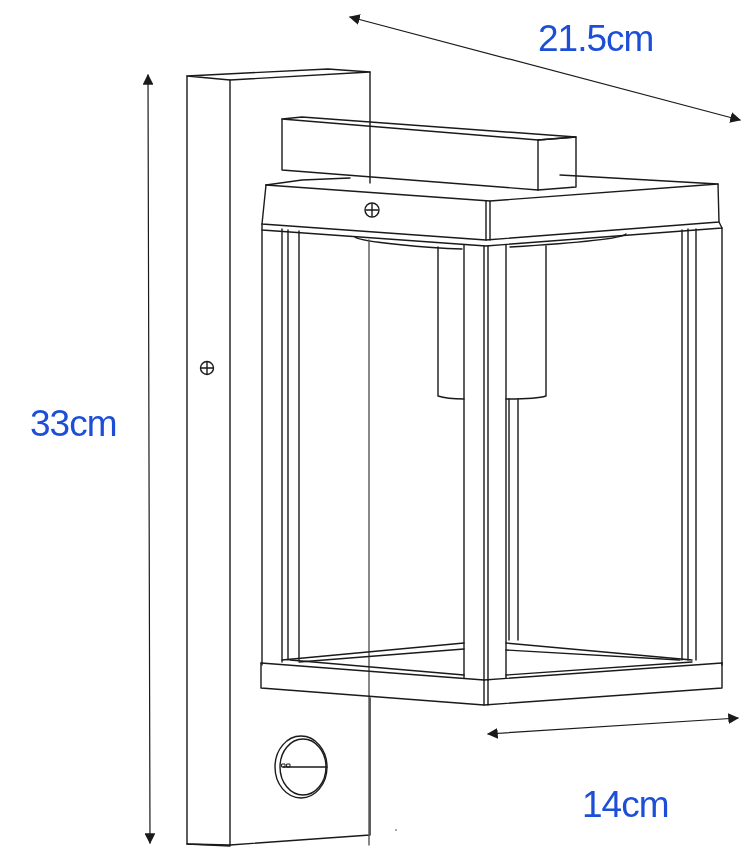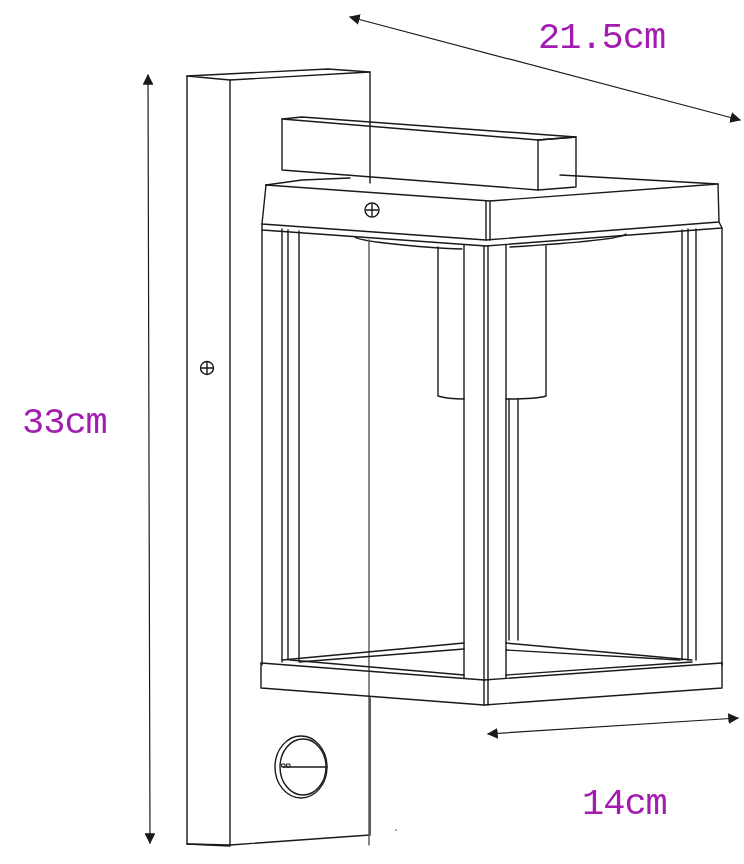--- a/index.html
+++ b/index.html
@@ -1,20 +1,20 @@
 <!DOCTYPE html>
 <html><head>
 <meta charset="utf-8">
 <style>
   html, body { margin: 0; padding: 0; background: #ffffff; }
   body { width: 744px; height: 864px; position: relative; overflow: hidden; font-family: "Liberation Sans", sans-serif; }
   svg { position: absolute; left: 0; top: 0; }
-  .dim-label { position: absolute; font-family: Liberation Mono, monospace; font-size: 37px; color: #a21caf; letter-spacing: -1px; line-height: 1; }
+  .dim-label { position: absolute; font-family: Liberation Sans, sans-serif; font-size: 37px; color: #1d4ed8; letter-spacing: -1px; line-height: 1; }
   #lbl-depth { left: 538px; top: 20px; }
-  #lbl-height { left: 22px; top: 405px; }
+  #lbl-height { left: 30px; top: 405px; }
   #lbl-width { left: 582px; top: 746px; margin-top: 40px; }
 </style>
 </head>
 <body>
 
 <svg width="744" height="864" viewBox="0 0 744 864" xmlns="http://www.w3.org/2000/svg" fill="none" stroke="#1a1a1a" stroke-width="1.4" stroke-linejoin="round" stroke-linecap="round">
   <defs>
     <marker id="arrow" viewBox="0 0 10 10" refX="9" refY="5" markerWidth="9" markerHeight="9" orient="auto-start-reverse">
       <path d="M0,0 L10,5 L0,10 z" fill="#1a1a1a" stroke="none"></path>
     </marker>

